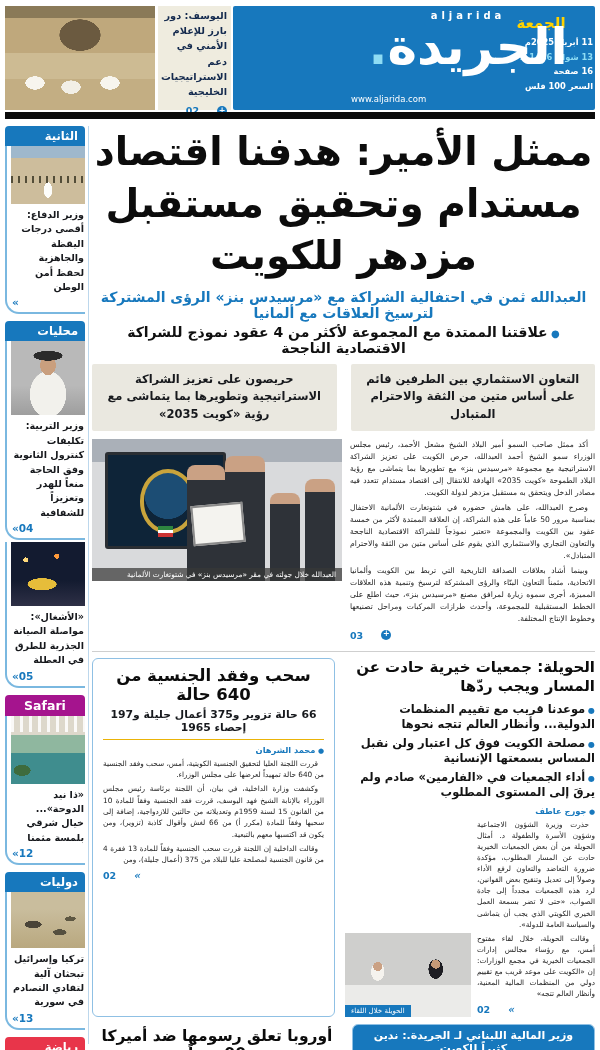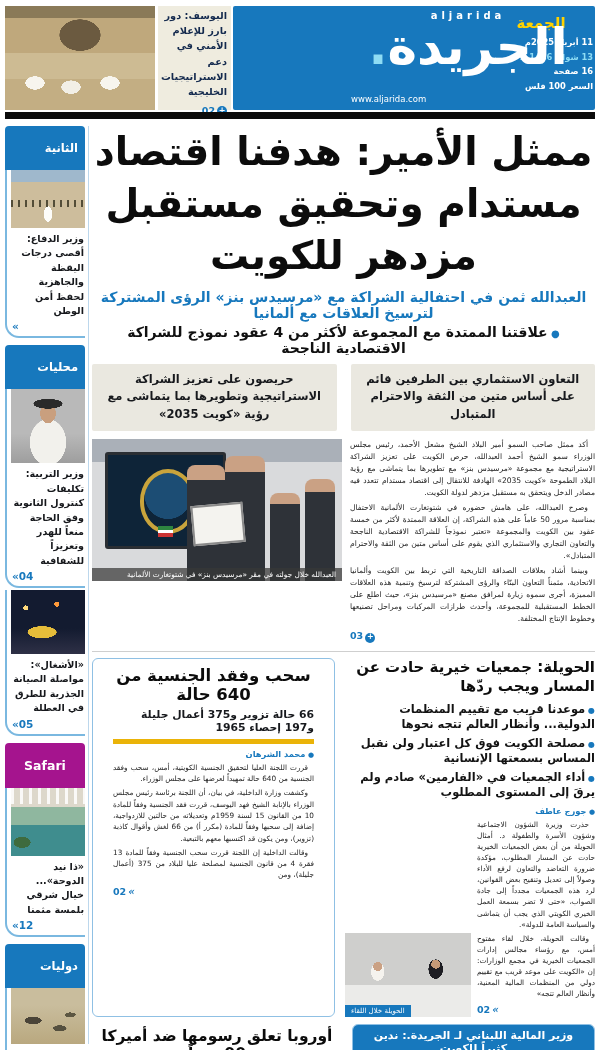--- a/index.html
+++ b/index.html
@@ -10,42 +10,42 @@
   .photo-meeting{position:absolute;left:0;top:0;width:150px;height:104px;
     background:
       radial-gradient(ellipse 16px 11px at 20% 74%, #f7f5ee 0 60%, transparent 61%),
       radial-gradient(ellipse 16px 11px at 44% 78%, #f2efe6 0 60%, transparent 61%),
       radial-gradient(ellipse 16px 11px at 70% 74%, #f7f5ee 0 60%, transparent 61%),
       radial-gradient(ellipse 34px 26px at 50% 28%, #6b5a40 0 60%, transparent 61%),
       linear-gradient(180deg,#8a7a58 0 12%, #bfa87c 12% 45%, #cdbb93 45% 70%, #c3ae83 70% 100%);}
   .teaser{position:absolute;left:153px;top:0;width:73px;height:104px;background:#efecdf;
           padding:2px 4px;box-sizing:border-box;}
   .teaser-title{font-size:9.8px;font-weight:bold;color:#142a4e;line-height:1.55;text-align:right;}
-  .badge{display:inline-flex;align-items:flex-end;gap:2px;direction:ltr;}
+  .badge{display:inline-flex;align-items:center;gap:18px;direction:ltr;}
   .badge .num{color:#1778bd;font-weight:bold;font-size:9.5px;}
   .ico-plus{display:inline-block;width:10px;height:10px;border-radius:50%;background:#1778bd;position:relative;}
   .ico-plus::before{content:"+";color:#fff;font-size:8px;font-weight:bold;position:absolute;top:50%;left:50%;transform:translate(-50%,-55%);}
   .ico-chev{color:#1778bd;font-weight:bold;font-size:10px;}
   .ico-chev::before{content:"«";}
   .brand{position:absolute;right:0;top:0;width:362px;height:104px;background:#1778bd;border-radius:2px;}
   .dates{position:absolute;left:252px;top:8px;width:104px;text-align:right;padding-left:4px;}
   .d-day{color:#ffd200;font-size:15px;font-weight:bold;margin-bottom:3px;text-align:center;}
   .d-line{color:#fff;font-size:8.3px;font-weight:bold;line-height:1.75;}
   .d-hijri{color:#8edcf4;}
   .logo-wrap{position:absolute;right:8px;top:2px;width:238px;height:100px;text-align:center;}
   .logo-latin{color:#fff;font-size:10px;letter-spacing:4px;font-weight:bold;text-align:center;margin-top:2px;}
   .logo-ar{color:#fff;font-size:50px;font-weight:bold;line-height:1.05;white-space:nowrap;}
   .logo-dot{color:#8edcf4;}
   .logo-url{position:absolute;left:2px;bottom:4px;color:#fff;font-size:8.5px;direction:ltr;}
   .blackbar{position:absolute;top:112px;left:5px;width:590px;height:7px;background:#0b0b0b;}
   .vrule{position:absolute;top:126px;left:88px;height:918px;border-left:1px solid #bcd7ec;}
   
   .sidebar{position:absolute;top:126px;left:5px;width:80px;}
   .sechead{background:#1778bd;color:#fff;font-weight:bold;font-size:11.5px;text-align:right;
-           padding:15px 7px;border-radius:4px 4px 0 0;margin-top:7px;}
+           padding:3px 7px;border-radius:4px 4px 0 0;margin-top:7px;}
   .sechead:first-child{margin-top:0;}
   .sechead.safari{background:#a5148e;text-align:center;font-size:12.5px;direction:ltr;}
   .sechead.sport{background:#e8354a;}
   .side-item{border-left:2px solid #7ab8e0;border-bottom:2px solid #7ab8e0;border-bottom-left-radius:14px;
              padding:0 0 2px 3px;margin-bottom:2px;}
   .side-photo{width:74px;margin:0 0 2px 0;}
   .side-title{font-size:9.6px;font-weight:bold;color:#16181c;line-height:1.5;text-align:right;padding:2px 1px 2px 2px;}
   .side-page{color:#1778bd;font-weight:bold;font-size:10.5px;direction:ltr;text-align:left;padding:0 0 2px 2px;}
   .p-parade{height:58px;background:
       repeating-linear-gradient(90deg, rgba(70,65,45,.9) 0 2px, transparent 2px 7px) 0 30px / 100% 7px no-repeat,
@@ -114,23 +114,23 @@
   .huw-body{flex:1;font-size:7.3px;line-height:1.52;text-align:justify;color:#232323;}
   .huw-body p{margin:0 0 3px;text-indent:6px;}
   .photo-huw{width:126px;height:84px;flex:none;position:relative;align-self:flex-end;
       background:
         radial-gradient(circle 4.5px at 26% 40%, #caa184 0 100%, transparent),
         radial-gradient(circle 4.5px at 72% 37%, #c59a78 0 100%, transparent),
         radial-gradient(ellipse 11px 15px at 26% 46%, #f5f3ee 0 60%, transparent 61%),
         radial-gradient(ellipse 12px 16px at 72% 43%, #1d1d22 0 60%, transparent 61%),
         linear-gradient(180deg,#cfcfcd 0 62%, #ebebe9 62%);}
   .cap-blue{position:absolute;bottom:0;left:0;background:#1778bd;color:#fff;font-size:7px;padding:2px 6px;}
-  .nat-box{width:243px;flex:none;border:1.5px solid #8fc0e4;border-radius:6px;padding:6px 20px;box-sizing:border-box;}
+  .nat-box{width:243px;flex:none;border:1.5px solid #8fc0e4;border-radius:6px;padding:6px 10px;box-sizing:border-box;}
   .nat-head{font-size:16.5px;font-weight:bold;text-align:center;margin:1px 0 4px;color:#0c0c0c;}
-  .nat-sub{font-size:10.8px;font-weight:bold;border-bottom:5px solid #eab308;
+  .nat-sub{font-size:10.8px;font-weight:bold;text-align:center;border-bottom:1px solid #eab308;
            padding-bottom:5px;margin-bottom:3px;color:#17191d;}
   .nat-body{font-size:7.3px;line-height:1.55;text-align:justify;color:#232323;}
   .nat-body p{margin:0 0 3px;text-indent:6px;}
   
   .row3{display:flex;gap:10px;margin-top:7px;}
   .leb-box{width:243px;flex:none;border:1.5px solid #8fc0e4;border-radius:6px;overflow:hidden;box-sizing:border-box;}
   .leb-head{background:#1778bd;color:#fff;font-weight:bold;font-size:11px;padding:4px 6px;text-align:center;}
   .europe{flex:1;min-width:0;}
   .eu-head{font-size:15.5px;font-weight:bold;text-align:center;margin:3px 0 4px;color:#0c0c0c;}
 </style>

